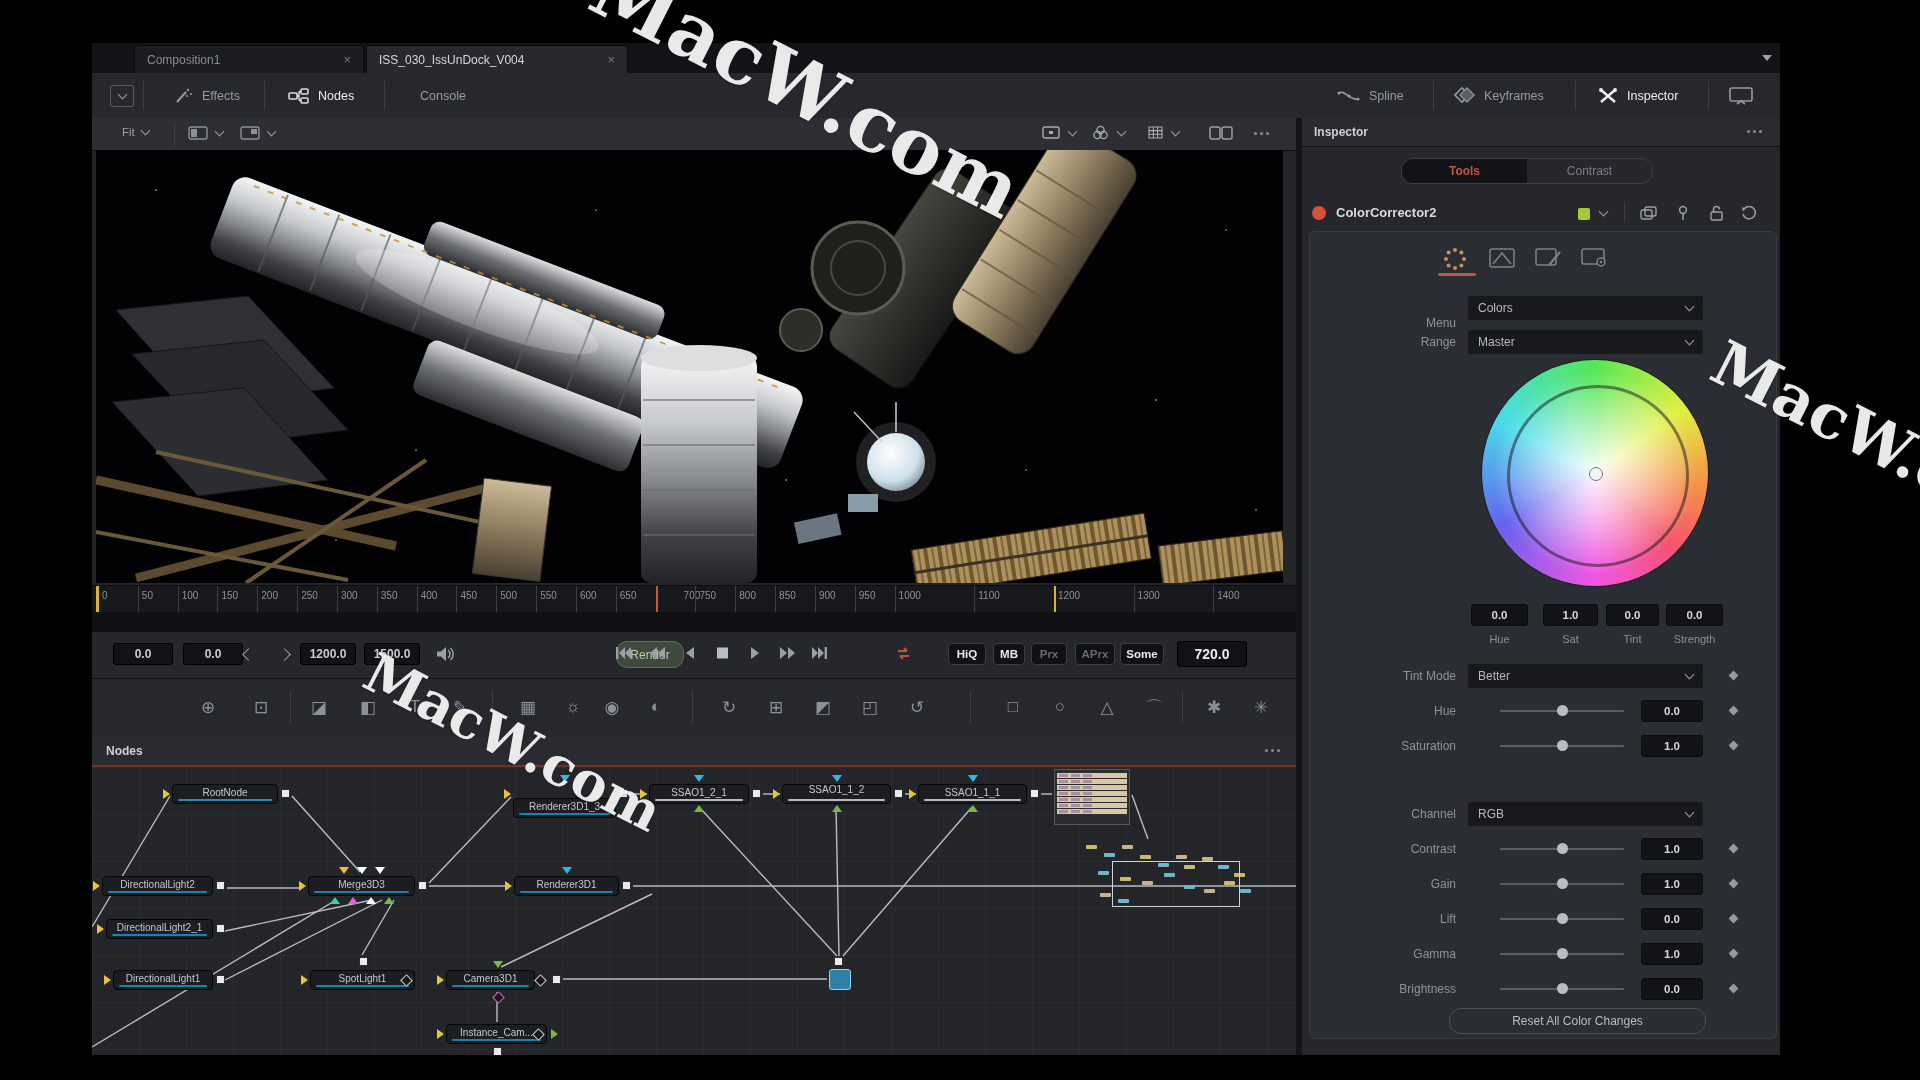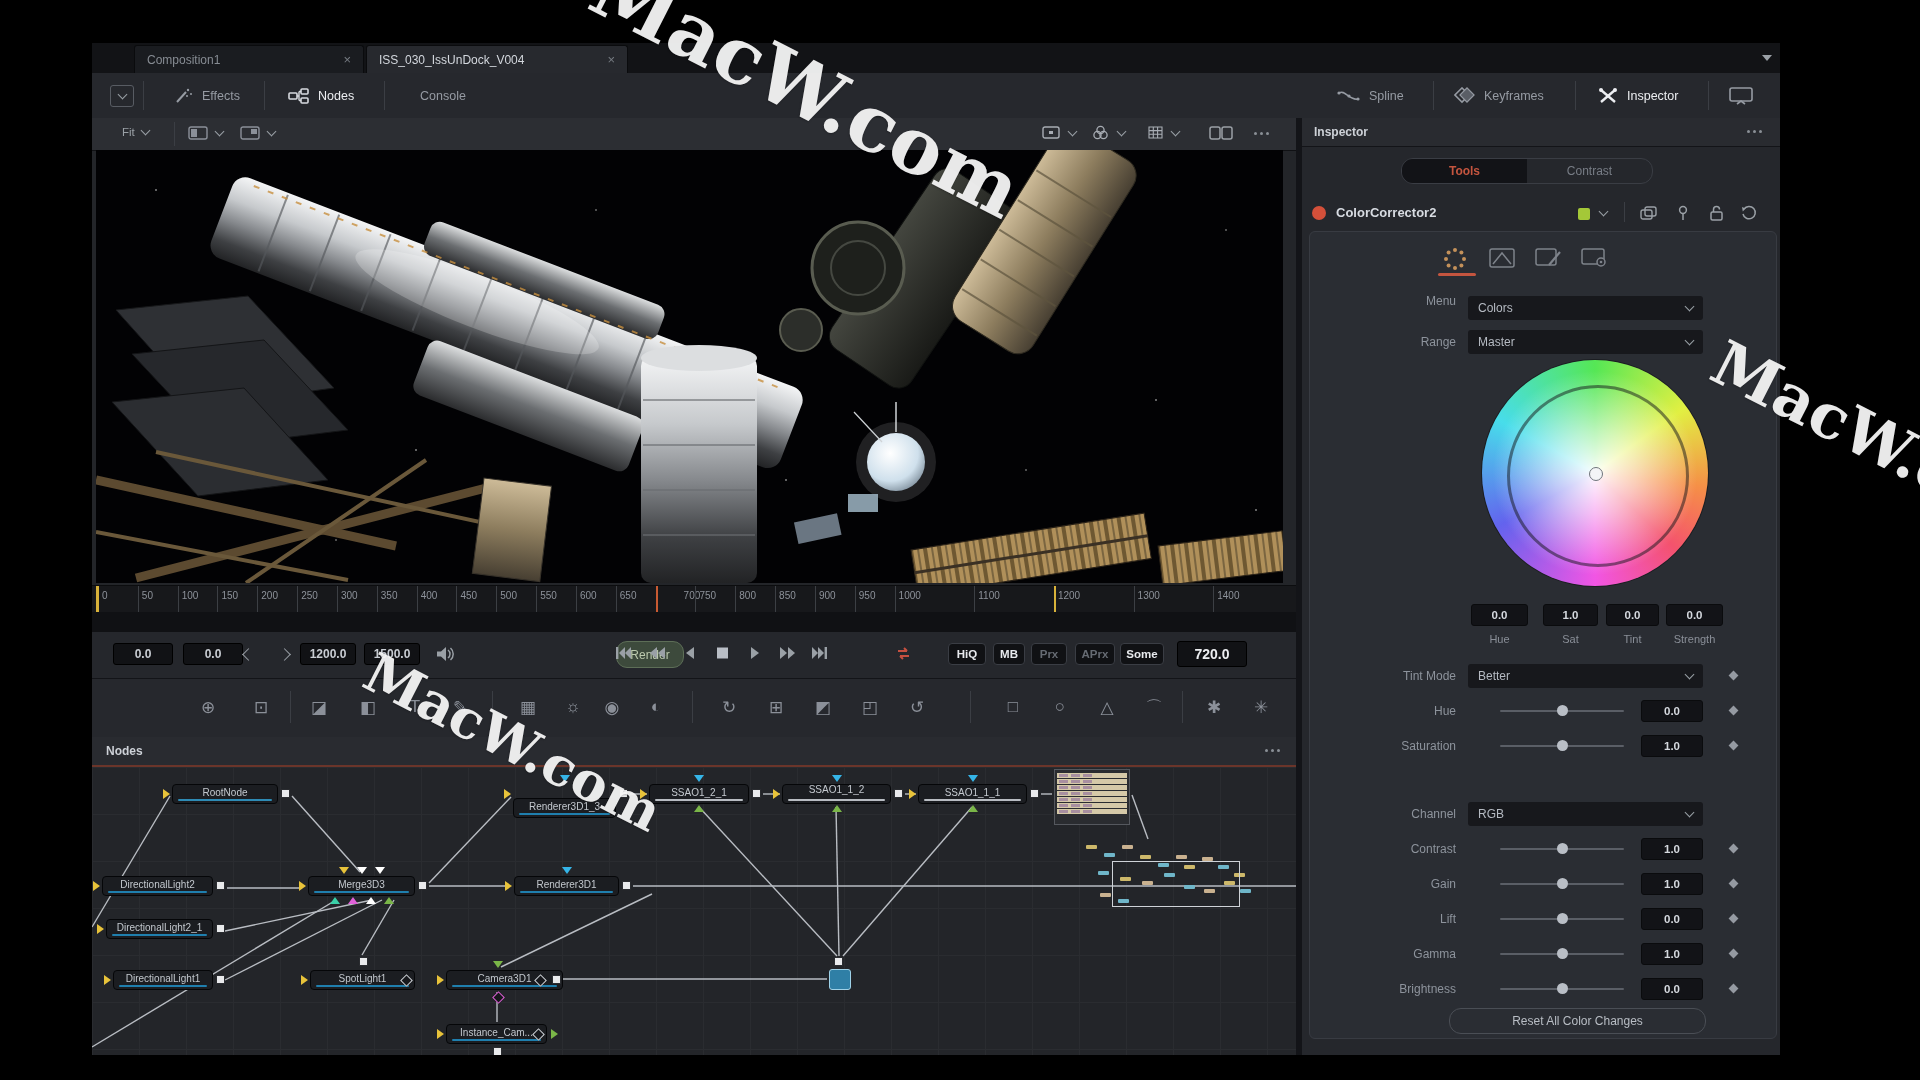--- a/index.html
+++ b/index.html
@@ -639,21 +639,21 @@
     </div>
     <div style="position: absolute; width: 0px; height: 0px; border-top: 5px solid transparent; border-bottom: 5px solid transparent; border-left: 7px solid rgb(232, 195, 58); left: 12px; top: 208px;"></div>
     <div class="psq" style="left: 124px; top: 208px;"></div>
     <div class="node" style="left: 218px; top: 203px; width: 105px;">
       <span style="padding: 0px 4px 3px;">SpotLight1</span>
       <div class="ul" style="background: rgb(31, 127, 174);"></div>
     </div>
     <div style="position: absolute; width: 0px; height: 0px; border-top: 5px solid transparent; border-bottom: 5px solid transparent; border-left: 7px solid rgb(232, 195, 58); left: 209px; top: 208px;"></div>
     <div class="pdia" style="left: 310px; top: 209px;"></div>
     <div class="psq" style="left: 266.5px; top: 190px;"></div>
-    <div class="node" style="left: 354px; top: 203px; width: 117px;">
+    <div class="node" style="left: 354px; top: 203px; width: 89px;">
       <span style="padding: 0px 4px 3px;">Camera3D1</span>
       <div class="ul" style="background: rgb(31, 127, 174);"></div>
     </div>
     <div style="position: absolute; width: 0px; height: 0px; border-top: 5px solid transparent; border-bottom: 5px solid transparent; border-left: 7px solid rgb(232, 195, 58); left: 345px; top: 208px;"></div>
     <div class="pdia" style="left: 444px; top: 209px;"></div>
     <div class="psq" style="left: 460px; top: 208px;"></div>
     <div style="position: absolute; width: 0px; height: 0px; border-left: 5px solid transparent; border-right: 5px solid transparent; border-top: 7px solid rgb(122, 182, 72); left: 400.5px; top: 194px;"></div>
     <div class="pdia" style="left: 401.5px; top: 226px; border-color: rgb(224, 96, 216);"></div>
     <div class="node" style="left: 354px; top: 257px; width: 101px;">
       <span style="padding: 0px 4px 3px;">Instance_Cam...</span>
@@ -798,21 +798,21 @@
   </div>
   <div class="abs" style="left:279px;top:130px">
     <svg class="ic" width="28" height="20" viewBox="0 0 28 20">
       <rect x="1" y="1" width="22" height="15" rx="2" fill="none" stroke="#7e838b" stroke-width="1.5"></rect>
       <circle cx="20" cy="14" r="4" fill="#2a2d33" stroke="#7e838b" stroke-width="1.5"></circle>
       <circle cx="20" cy="14" r="1.3" fill="#7e838b"></circle>
     </svg>
   </div>
   <div class="abs" style="left:136px;top:155px;width:38px;height:3px;background:#c4553f;border-radius:2px"></div>
 
-  <div class="ilabel" style="left:4px;top:176px">Menu</div>
+  <div class="ilabel" style="left:4px;top:198px">Menu</div>
   <div class="iselect" style="top:178px">
     <span>Colors</span>
       <span class="chev"></span>
   </div>
   <div class="ilabel" style="left:4px;top:217px">Range</div>
   <div class="iselect" style="top:212px">
     <span>Master</span>
       <span class="chev"></span>
   </div>
 

